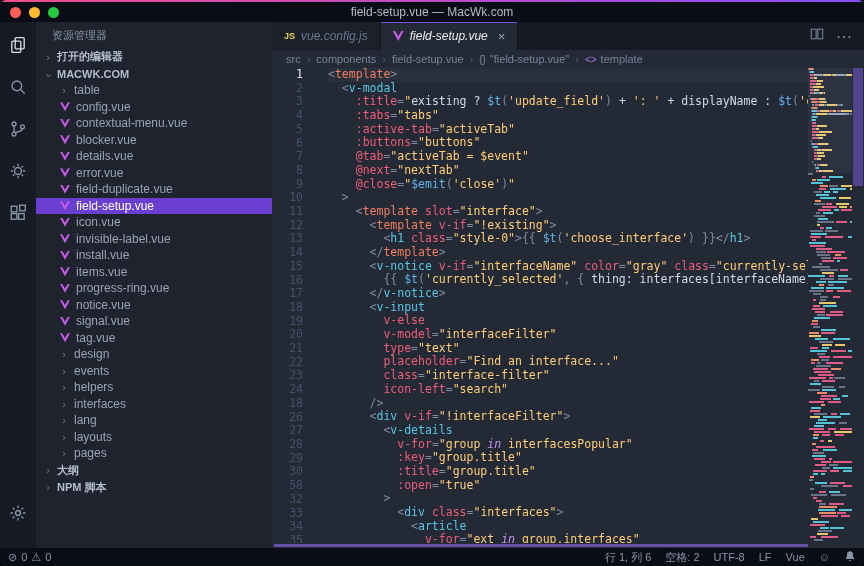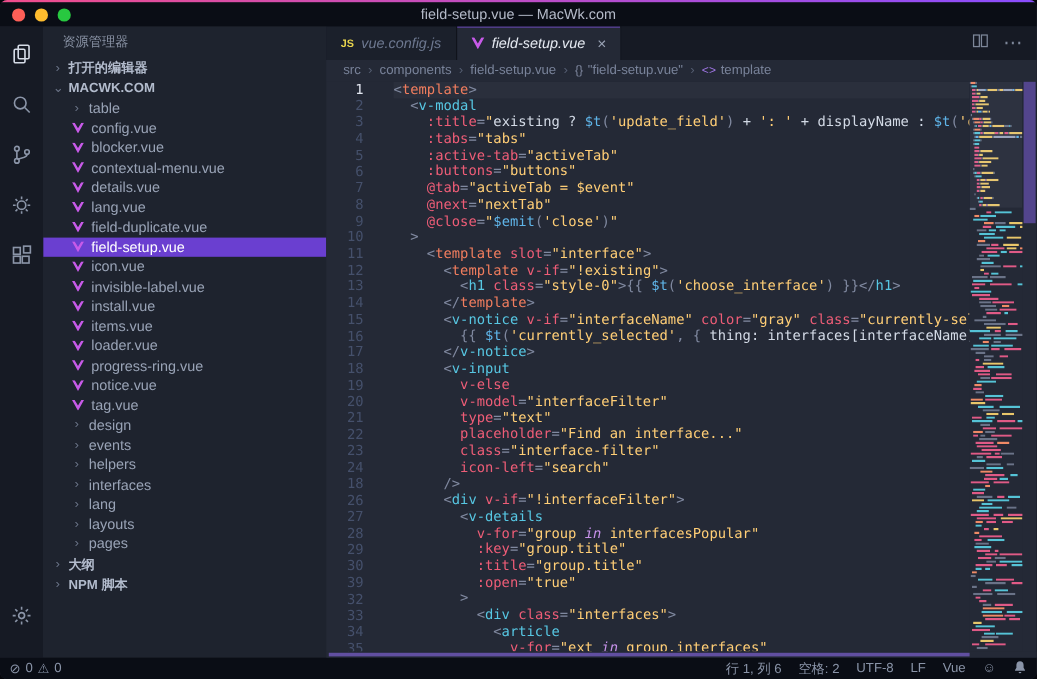--- a/index.html
+++ b/index.html
@@ -147,33 +147,33 @@
           <div class="tree-item">
             <span class="chev">›</span>
             <span class="tree-label">table</span>
           </div>
           <div class="tree-item">
             <span class="vue-shape"></span>
             <span class="tree-label">config.vue</span>
           </div>
           <div class="tree-item">
             <span class="vue-shape"></span>
+            <span class="tree-label">contextual-menu.vue</span>
+          </div>
+          <div class="tree-item">
+            <span class="vue-shape"></span>
             <span class="tree-label">blocker.vue</span>
           </div>
           <div class="tree-item">
             <span class="vue-shape"></span>
-            <span class="tree-label">contextual-menu.vue</span>
-          </div>
-          <div class="tree-item">
-            <span class="vue-shape"></span>
             <span class="tree-label">details.vue</span>
           </div>
           <div class="tree-item">
             <span class="vue-shape"></span>
-            <span class="tree-label">lang.vue</span>
+            <span class="tree-label">error.vue</span>
           </div>
           <div class="tree-item">
             <span class="vue-shape"></span>
             <span class="tree-label">field-duplicate.vue</span>
           </div>
           <div class="tree-item selected">
             <span class="vue-shape"></span>
             <span class="tree-label">field-setup.vue</span>
           </div>
           <div class="tree-item">
@@ -187,29 +187,29 @@
           <div class="tree-item">
             <span class="vue-shape"></span>
             <span class="tree-label">install.vue</span>
           </div>
           <div class="tree-item">
             <span class="vue-shape"></span>
             <span class="tree-label">items.vue</span>
           </div>
           <div class="tree-item">
             <span class="vue-shape"></span>
-            <span class="tree-label">loader.vue</span>
-          </div>
-          <div class="tree-item">
-            <span class="vue-shape"></span>
             <span class="tree-label">progress-ring.vue</span>
           </div>
           <div class="tree-item">
             <span class="vue-shape"></span>
             <span class="tree-label">notice.vue</span>
+          </div>
+          <div class="tree-item">
+            <span class="vue-shape"></span>
+            <span class="tree-label">signal.vue</span>
           </div>
           <div class="tree-item">
             <span class="vue-shape"></span>
             <span class="tree-label">tag.vue</span>
           </div>
           <div class="tree-item">
             <span class="chev">›</span>
             <span class="tree-label">design</span>
           </div>
           <div class="tree-item">
@@ -318,21 +318,21 @@
             <div class="ln">21</div>
             <div class="ln">22</div>
             <div class="ln">23</div>
             <div class="ln">24</div>
             <div class="ln">18</div>
             <div class="ln">26</div>
             <div class="ln">27</div>
             <div class="ln">28</div>
             <div class="ln">29</div>
             <div class="ln">30</div>
-            <div class="ln">39</div>
+            <div class="ln">58</div>
             <div class="ln">32</div>
             <div class="ln">33</div>
             <div class="ln">34</div>
             <div class="ln">35</div>
           </div>
         <div class="code" id="code"><div class="cl current"><span class="tk-pu">&lt;</span><span class="tk-tpl">template</span><span class="tk-pu">&gt;</span></div><div class="cl"><span class="tk-pu">  &lt;</span><span class="tk-tag">v-modal</span></div><div class="cl"><span class="tk-pu">    </span><span class="tk-attr">:title</span><span class="tk-pu">=</span><span class="tk-str">"</span><span class="tk-exp">existing ? </span><span class="tk-fn">$t</span><span class="tk-pu">(</span><span class="tk-str">'update_field'</span><span class="tk-pu">)</span><span class="tk-exp"> + </span><span class="tk-str">': '</span><span class="tk-exp"> + displayName : </span><span class="tk-fn">$t</span><span class="tk-pu">(</span><span class="tk-str">'create_field</span></div><div class="cl"><span class="tk-pu">    </span><span class="tk-attr">:tabs</span><span class="tk-pu">=</span><span class="tk-str">"tabs"</span></div><div class="cl"><span class="tk-pu">    </span><span class="tk-attr">:active-tab</span><span class="tk-pu">=</span><span class="tk-str">"activeTab"</span></div><div class="cl"><span class="tk-pu">    </span><span class="tk-attr">:buttons</span><span class="tk-pu">=</span><span class="tk-str">"buttons"</span></div><div class="cl"><span class="tk-pu">    </span><span class="tk-attr">@tab</span><span class="tk-pu">=</span><span class="tk-str">"activeTab = $event"</span></div><div class="cl"><span class="tk-pu">    </span><span class="tk-attr">@next</span><span class="tk-pu">=</span><span class="tk-str">"nextTab"</span></div><div class="cl"><span class="tk-pu">    </span><span class="tk-attr">@close</span><span class="tk-pu">=</span><span class="tk-str">"</span><span class="tk-fn">$emit</span><span class="tk-pu">(</span><span class="tk-str">'close'</span><span class="tk-pu">)</span><span class="tk-str">"</span></div><div class="cl"><span class="tk-pu">  &gt;</span></div><div class="cl"><span class="tk-pu">    &lt;</span><span class="tk-tpl">template</span><span class="tk-exp"> </span><span class="tk-attr">slot</span><span class="tk-pu">=</span><span class="tk-str">"interface"</span><span class="tk-pu">&gt;</span></div><div class="cl"><span class="tk-pu">      &lt;</span><span class="tk-tpl">template</span><span class="tk-exp"> </span><span class="tk-attr">v-if</span><span class="tk-pu">=</span><span class="tk-str">"!existing"</span><span class="tk-pu">&gt;</span></div><div class="cl"><span class="tk-pu">        &lt;</span><span class="tk-tag">h1</span><span class="tk-exp"> </span><span class="tk-attr">class</span><span class="tk-pu">=</span><span class="tk-str">"style-0"</span><span class="tk-pu">&gt;{{ </span><span class="tk-fn">$t</span><span class="tk-pu">(</span><span class="tk-str">'choose_interface'</span><span class="tk-pu">) }}&lt;/</span><span class="tk-tag">h1</span><span class="tk-pu">&gt;</span></div><div class="cl"><span class="tk-pu">      &lt;/</span><span class="tk-tpl">template</span><span class="tk-pu">&gt;</span></div><div class="cl"><span class="tk-pu">      &lt;</span><span class="tk-tag">v-notice</span><span class="tk-exp"> </span><span class="tk-attr">v-if</span><span class="tk-pu">=</span><span class="tk-str">"interfaceName"</span><span class="tk-exp"> </span><span class="tk-attr">color</span><span class="tk-pu">=</span><span class="tk-str">"gray"</span><span class="tk-exp"> </span><span class="tk-attr">class</span><span class="tk-pu">=</span><span class="tk-str">"currently-selected"</span></div><div class="cl"><span class="tk-pu">        {{ </span><span class="tk-fn">$t</span><span class="tk-pu">(</span><span class="tk-str">'currently_selected'</span><span class="tk-pu">, { </span><span class="tk-exp">thing: interfaces[interfaceName]</span></div><div class="cl"><span class="tk-pu">      &lt;/</span><span class="tk-tag">v-notice</span><span class="tk-pu">&gt;</span></div><div class="cl"><span class="tk-pu">      &lt;</span><span class="tk-tag">v-input</span></div><div class="cl"><span class="tk-pu">        </span><span class="tk-attr">v-else</span></div><div class="cl"><span class="tk-pu">        </span><span class="tk-attr">v-model</span><span class="tk-pu">=</span><span class="tk-str">"interfaceFilter"</span></div><div class="cl"><span class="tk-pu">        </span><span class="tk-attr">type</span><span class="tk-pu">=</span><span class="tk-str">"text"</span></div><div class="cl"><span class="tk-pu">        </span><span class="tk-attr">placeholder</span><span class="tk-pu">=</span><span class="tk-str">"Find an interface..."</span></div><div class="cl"><span class="tk-pu">        </span><span class="tk-attr">class</span><span class="tk-pu">=</span><span class="tk-str">"interface-filter"</span></div><div class="cl"><span class="tk-pu">        </span><span class="tk-attr">icon-left</span><span class="tk-pu">=</span><span class="tk-str">"search"</span></div><div class="cl"><span class="tk-pu">      /&gt;</span></div><div class="cl"><span class="tk-pu">      &lt;</span><span class="tk-tag">div</span><span class="tk-exp"> </span><span class="tk-attr">v-if</span><span class="tk-pu">=</span><span class="tk-str">"!interfaceFilter"</span><span class="tk-pu">&gt;</span></div><div class="cl"><span class="tk-pu">        &lt;</span><span class="tk-tag">v-details</span></div><div class="cl"><span class="tk-pu">          </span><span class="tk-attr">v-for</span><span class="tk-pu">=</span><span class="tk-str">"group </span><span class="tk-kw">in</span><span class="tk-str"> interfacesPopular"</span></div><div class="cl"><span class="tk-pu">          </span><span class="tk-attr">:key</span><span class="tk-pu">=</span><span class="tk-str">"group.title"</span></div><div class="cl"><span class="tk-pu">          </span><span class="tk-attr">:title</span><span class="tk-pu">=</span><span class="tk-str">"group.title"</span></div><div class="cl"><span class="tk-pu">          </span><span class="tk-attr">:open</span><span class="tk-pu">=</span><span class="tk-str">"true"</span></div><div class="cl"><span class="tk-pu">        &gt;</span></div><div class="cl"><span class="tk-pu">          &lt;</span><span class="tk-tag">div</span><span class="tk-exp"> </span><span class="tk-attr">class</span><span class="tk-pu">=</span><span class="tk-str">"interfaces"</span><span class="tk-pu">&gt;</span></div><div class="cl"><span class="tk-pu">            &lt;</span><span class="tk-tag">article</span></div><div class="cl"><span class="tk-pu">              </span><span class="tk-attr">v-for</span><span class="tk-pu">=</span><span class="tk-str">"ext </span><span class="tk-kw">in</span><span class="tk-str"> group.interfaces"</span></div></div>
         <div class="minimap">
           <div id="mm-lines">
               <div class="mm-row"><span class="mm-seg" style="width: 1px; background: rgb(106, 115, 136);"></span><span class="mm-seg" style="width: 4.4px; background: rgb(239, 138, 102);"></span><span class="mm-seg" style="width: 1px; background: rgb(106, 115, 136);"></span></div>
               <div class="mm-row"><span class="mm-seg empty" style="width: 1.1px;"></span><span class="mm-seg" style="width: 1px; background: rgb(106, 115, 136);"></span><span class="mm-seg" style="width: 3.85px; background: rgb(85, 195, 214);"></span></div>

